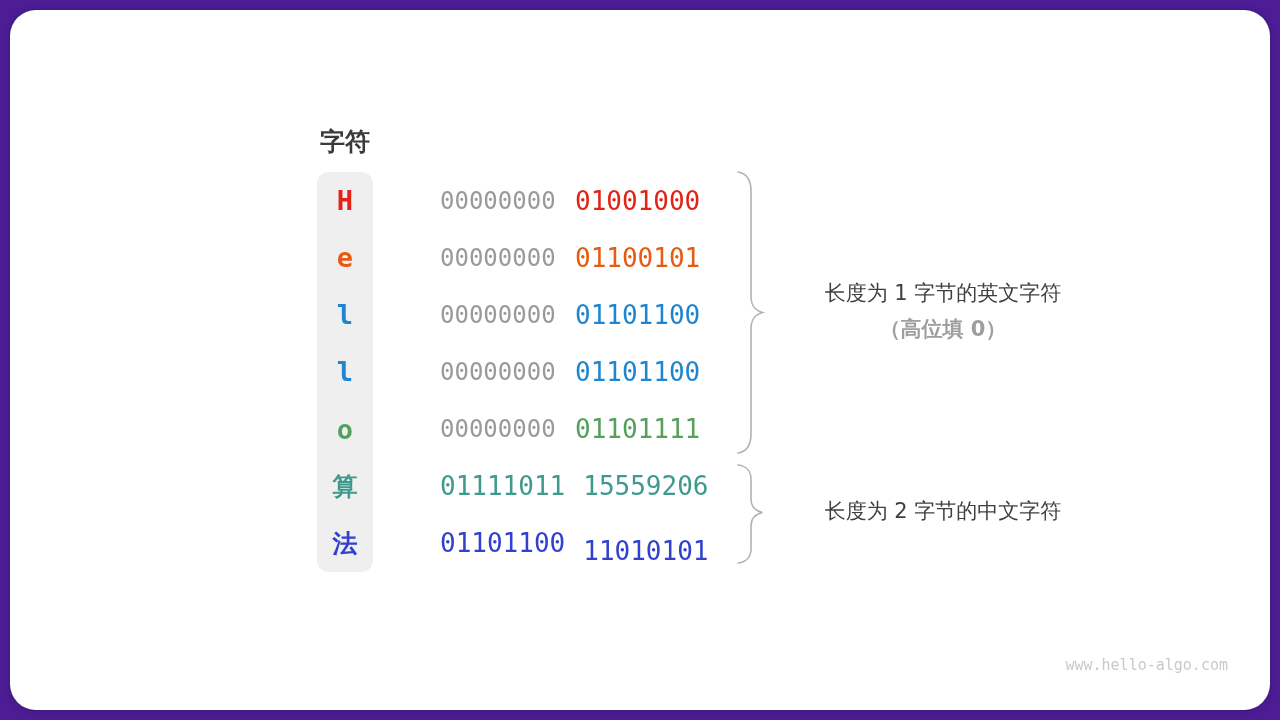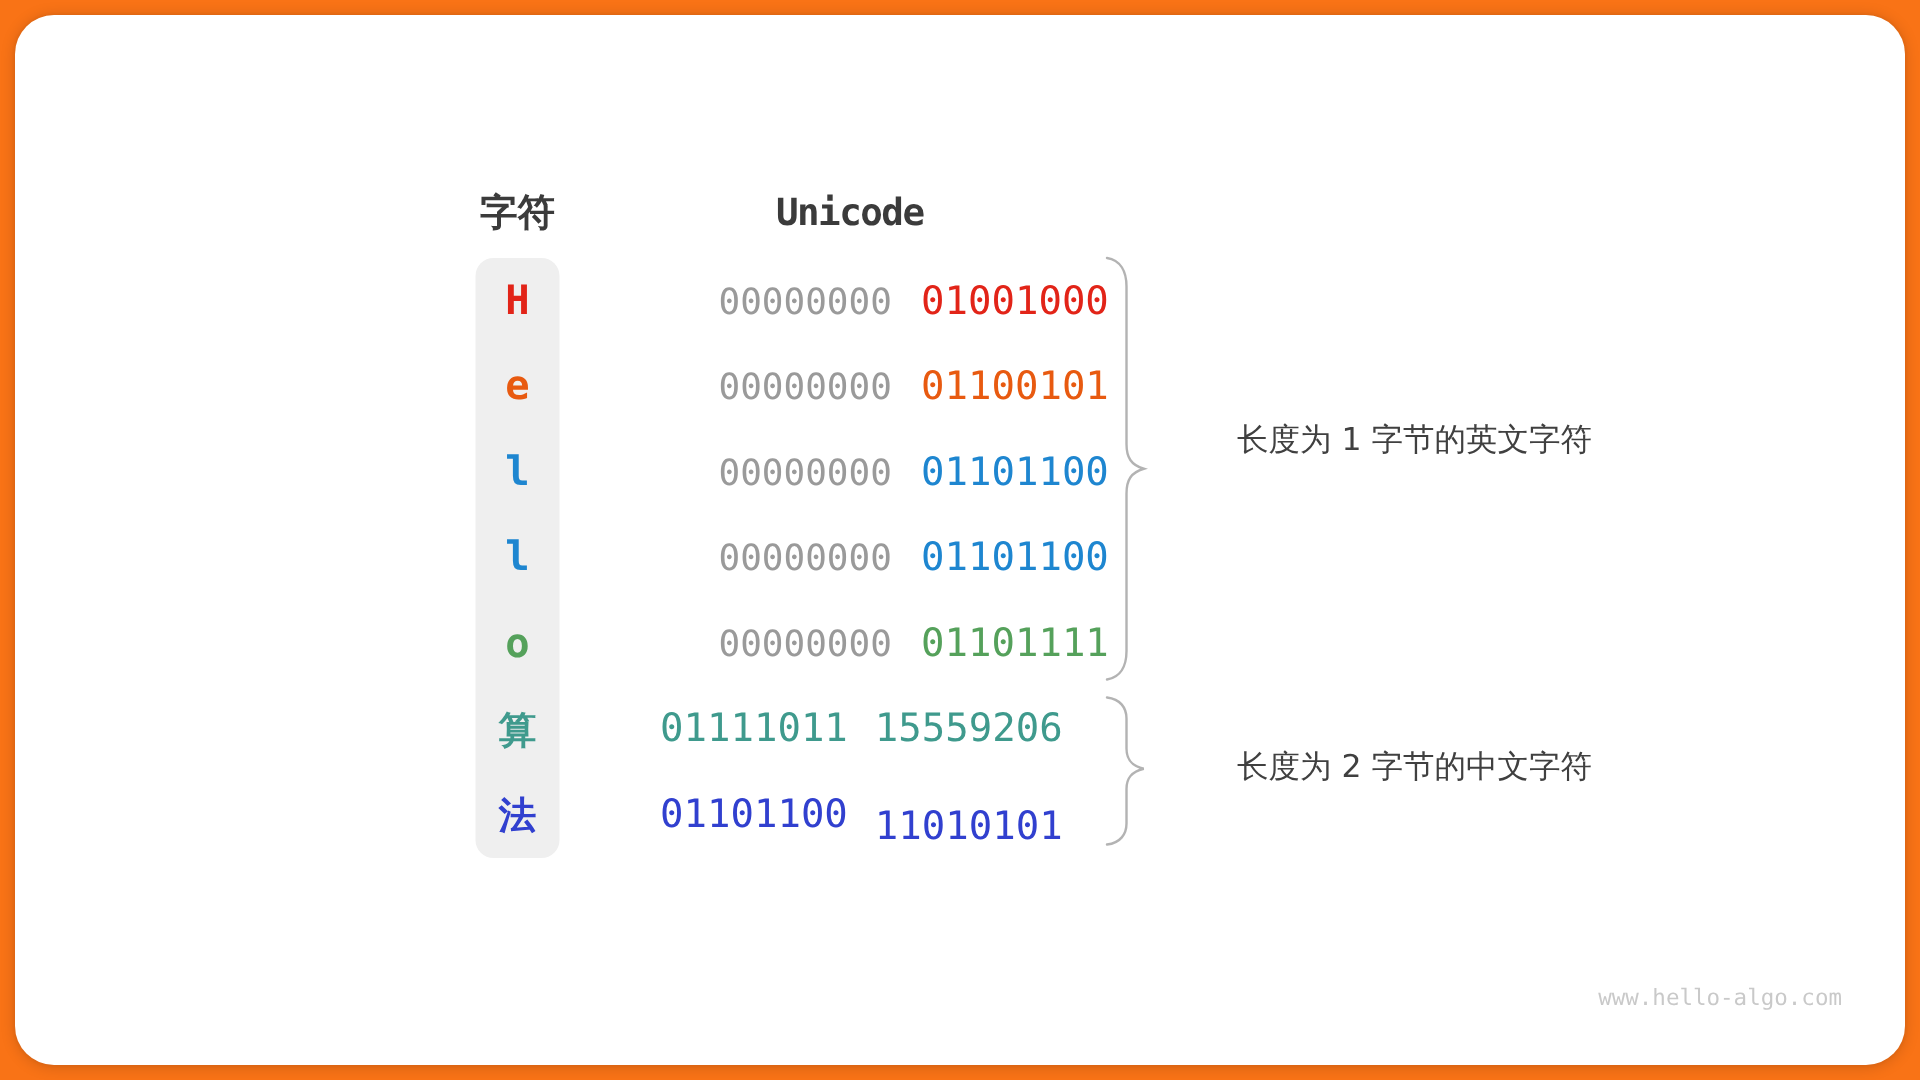--- a/index.html
+++ b/index.html
@@ -1,20 +1,20 @@
 <!DOCTYPE html>
 <html><head>
 <meta charset="utf-8">
 <style>
   html, body { margin: 0; padding: 0; background: #ffffff; }
   .stage {
     position: relative;
     width: 1280px;
     height: 720px;
-    background: #f97316;
+    background: #4c1d95;
     overflow: hidden;
     font-family: "DejaVu Sans", "Liberation Sans", sans-serif;
   }
   .card {
     position: absolute;
     left: 10px; top: 10px; right: 10px; bottom: 10px;
     background: #ffffff;
     border-radius: 26px;
     box-shadow: 0 1px 10px rgba(0,0,0,0.16), 0 0 3px rgba(0,0,0,0.07);
   }
@@ -69,21 +69,20 @@
     font-family: "DejaVu Sans Mono", "Liberation Mono", monospace;
     white-space: pre;
   }
   .byte { display: inline-block; line-height: 1; }
   .byte1 { min-width: 117px; }
   .byte2 { margin-left: 18px; }
   .byte.gray {
     font-size: 24px;
     font-weight: normal;
     color: #9a9a9a;
-    margin-left: 39px;
   }
   .byte.colored {
     font-size: 26px;
     font-weight: normal;
   }
   .braces-overlay {
     position: absolute;
     left: 0; top: 0;
     pointer-events: none;
   }
@@ -109,21 +108,20 @@
     color: #c9c9c9;
   }
 </style>
 </head>
 <body>
 
 <div class="stage">
   <div class="card">
 
     <div class="hdr hdr-char">字符</div>
-    <div class="hdr hdr-unicode">Unicode</div>
 
     <div class="char-col-bg"></div>
 
     <div class="rows">
   <div class="row">
     <span class="char-cell latin" style="color: rgb(226, 36, 24);">H</span>
     <span class="binary">
       <span class="byte byte1 gray" style="color: rgb(154, 154, 154);">00000000</span>
       <span class="byte byte2 colored" style="color: rgb(226, 36, 24);">01001000</span>
     </span>
@@ -178,20 +176,21 @@
   </div>
 </div>
 
     <svg class="braces-overlay" width="1280" height="720" viewBox="0 0 1280 720">
       <path d="M728,162 C737,163.5 741,171 741,181 L741,286 C741,295 744,300 752.5,302.5 C744,305 741,310 741,319 L741,424 C741,434 737,441.5 728,443" fill="none" stroke="#b3b3b3" stroke-width="1.6" stroke-linecap="round"></path>
       <path d="M728,455 C737,456 741,462 741,469 L741,489 C741,496 744,500.5 752.5,502.5 C744,504.5 741,509 741,516 L741,539 C741,546 737,552 728,553" fill="none" stroke="#b3b3b3" stroke-width="1.6" stroke-linecap="round"></path>
     </svg>
 
     <div class="annotation ann-english">
       <div>长度为 1 字节的英文字符</div>
+      <div class="sub">（高位填 0）</div>
     </div>
 
     <div class="annotation ann-chinese">
       <div>长度为 2 字节的中文字符</div>
     </div>
 
     <div class="watermark">www.hello-algo.com</div>
   </div>
 </div>
 

